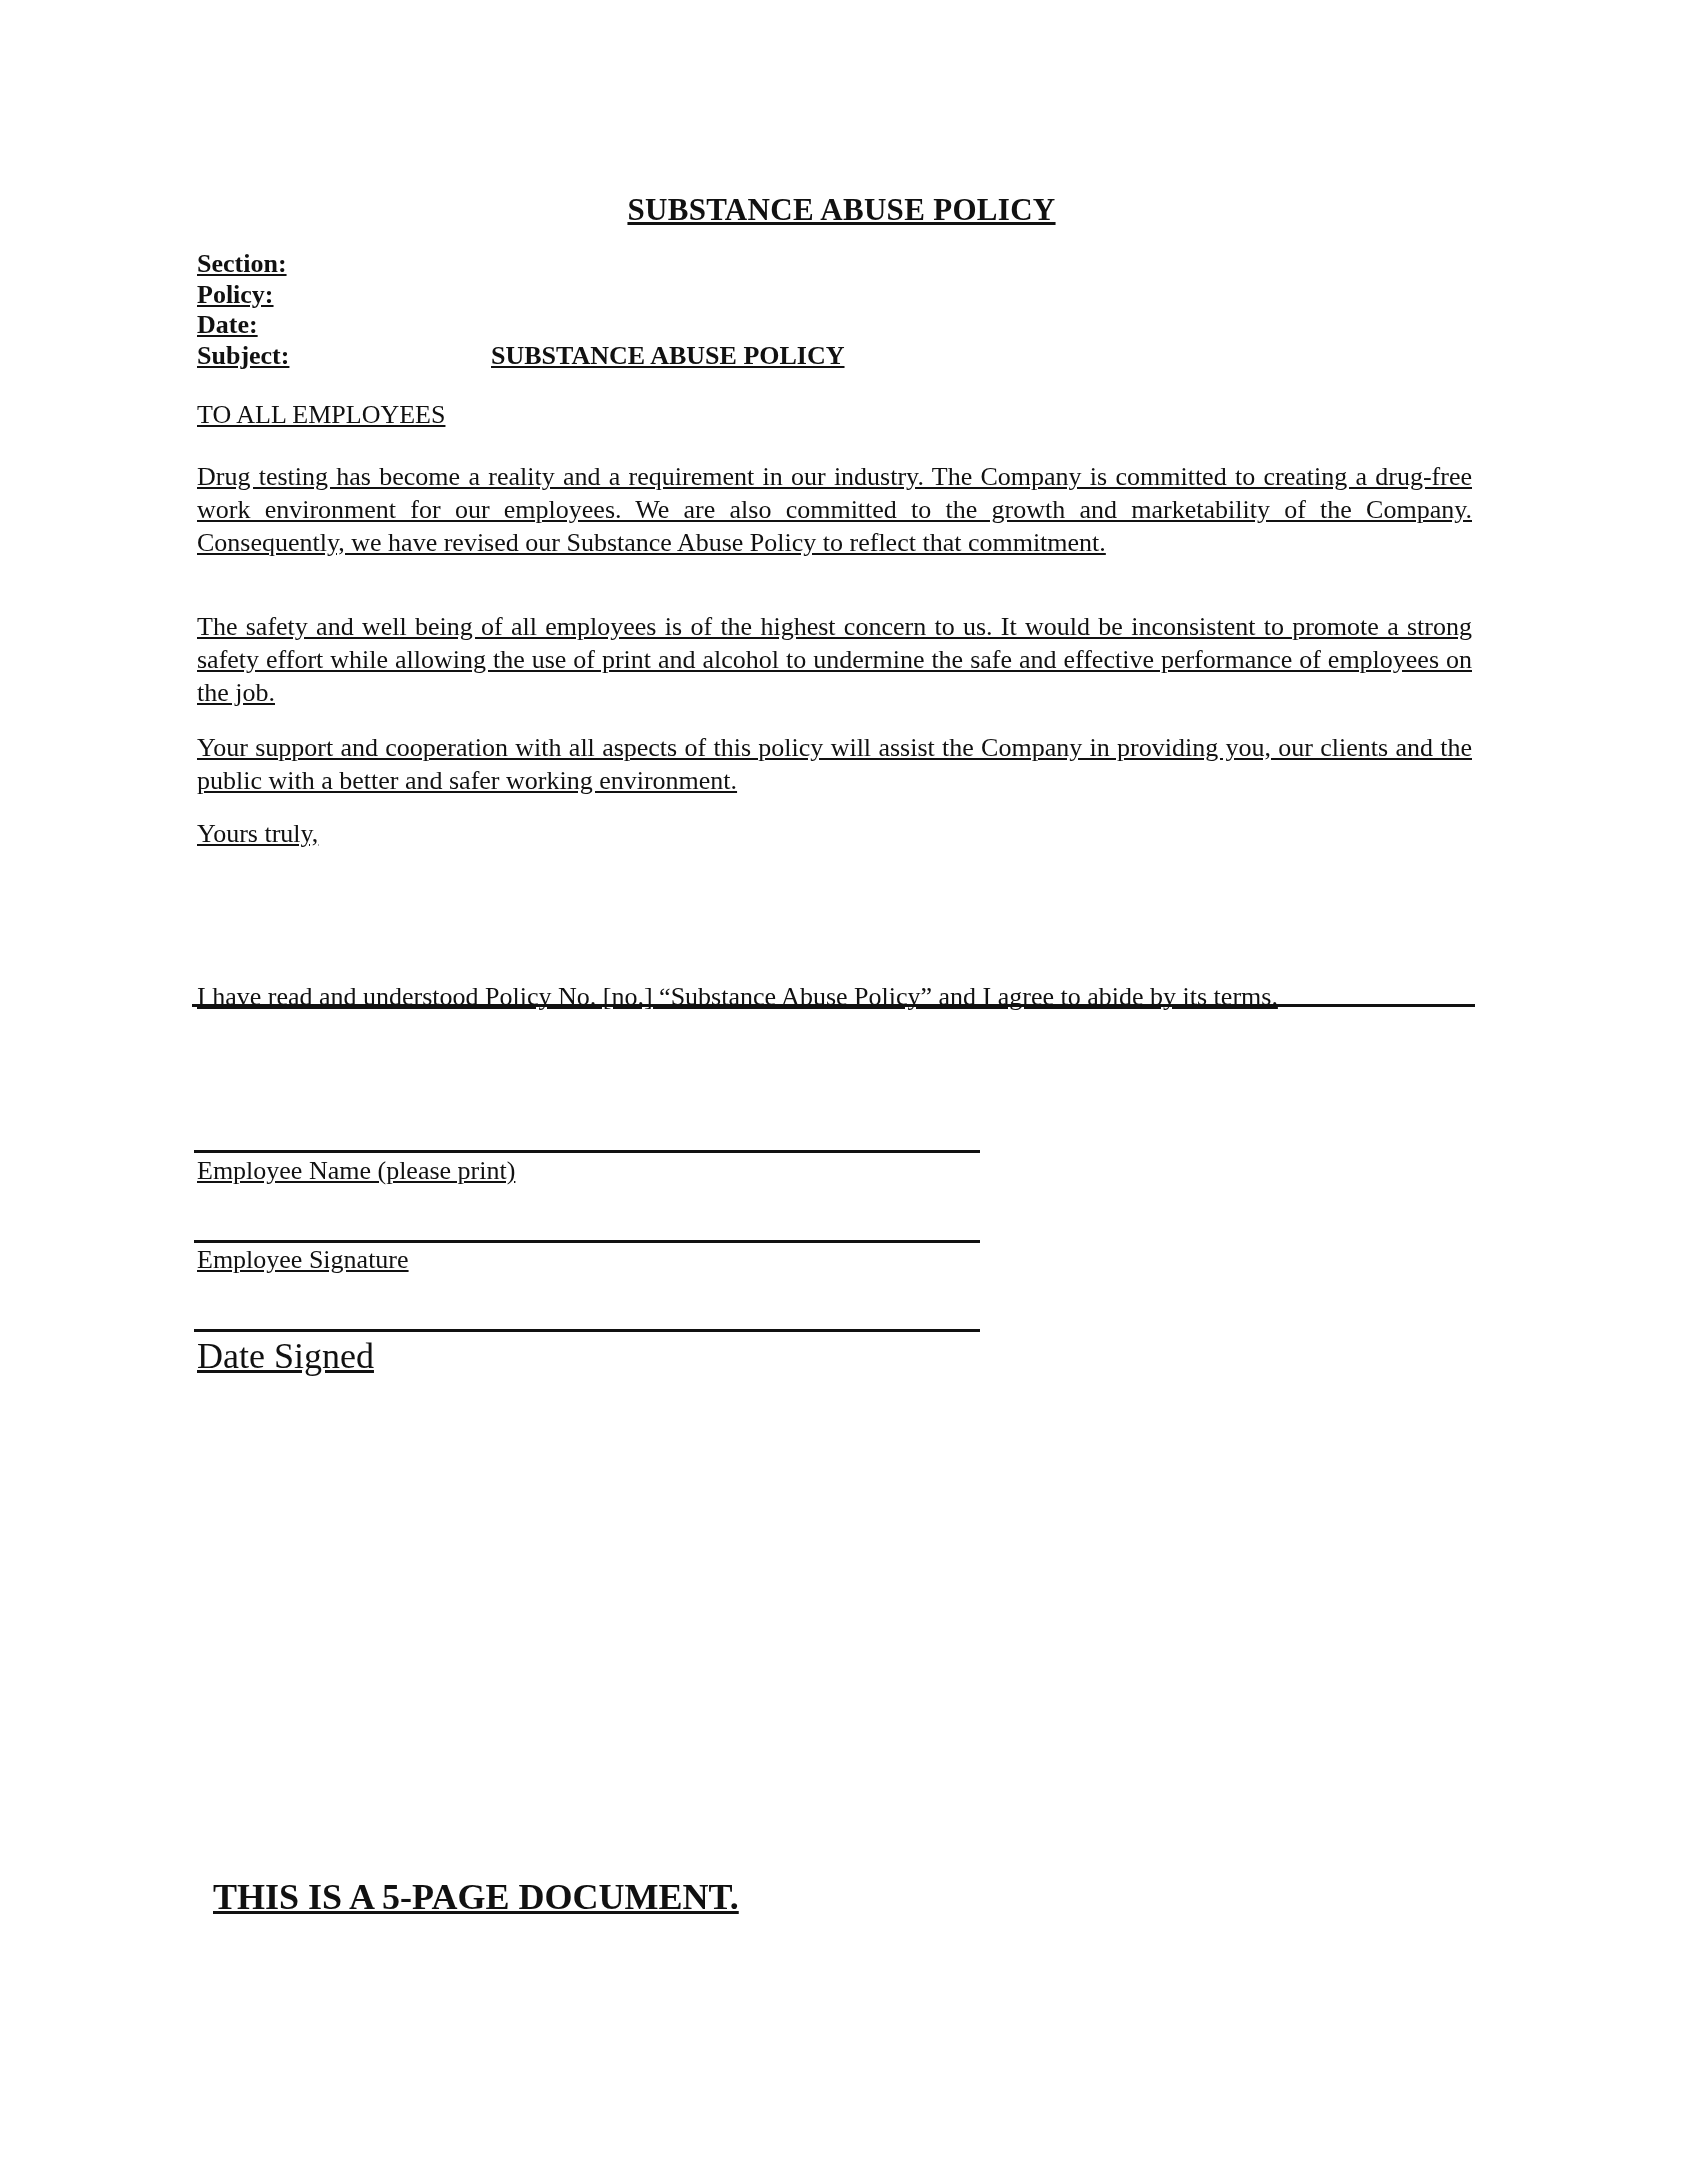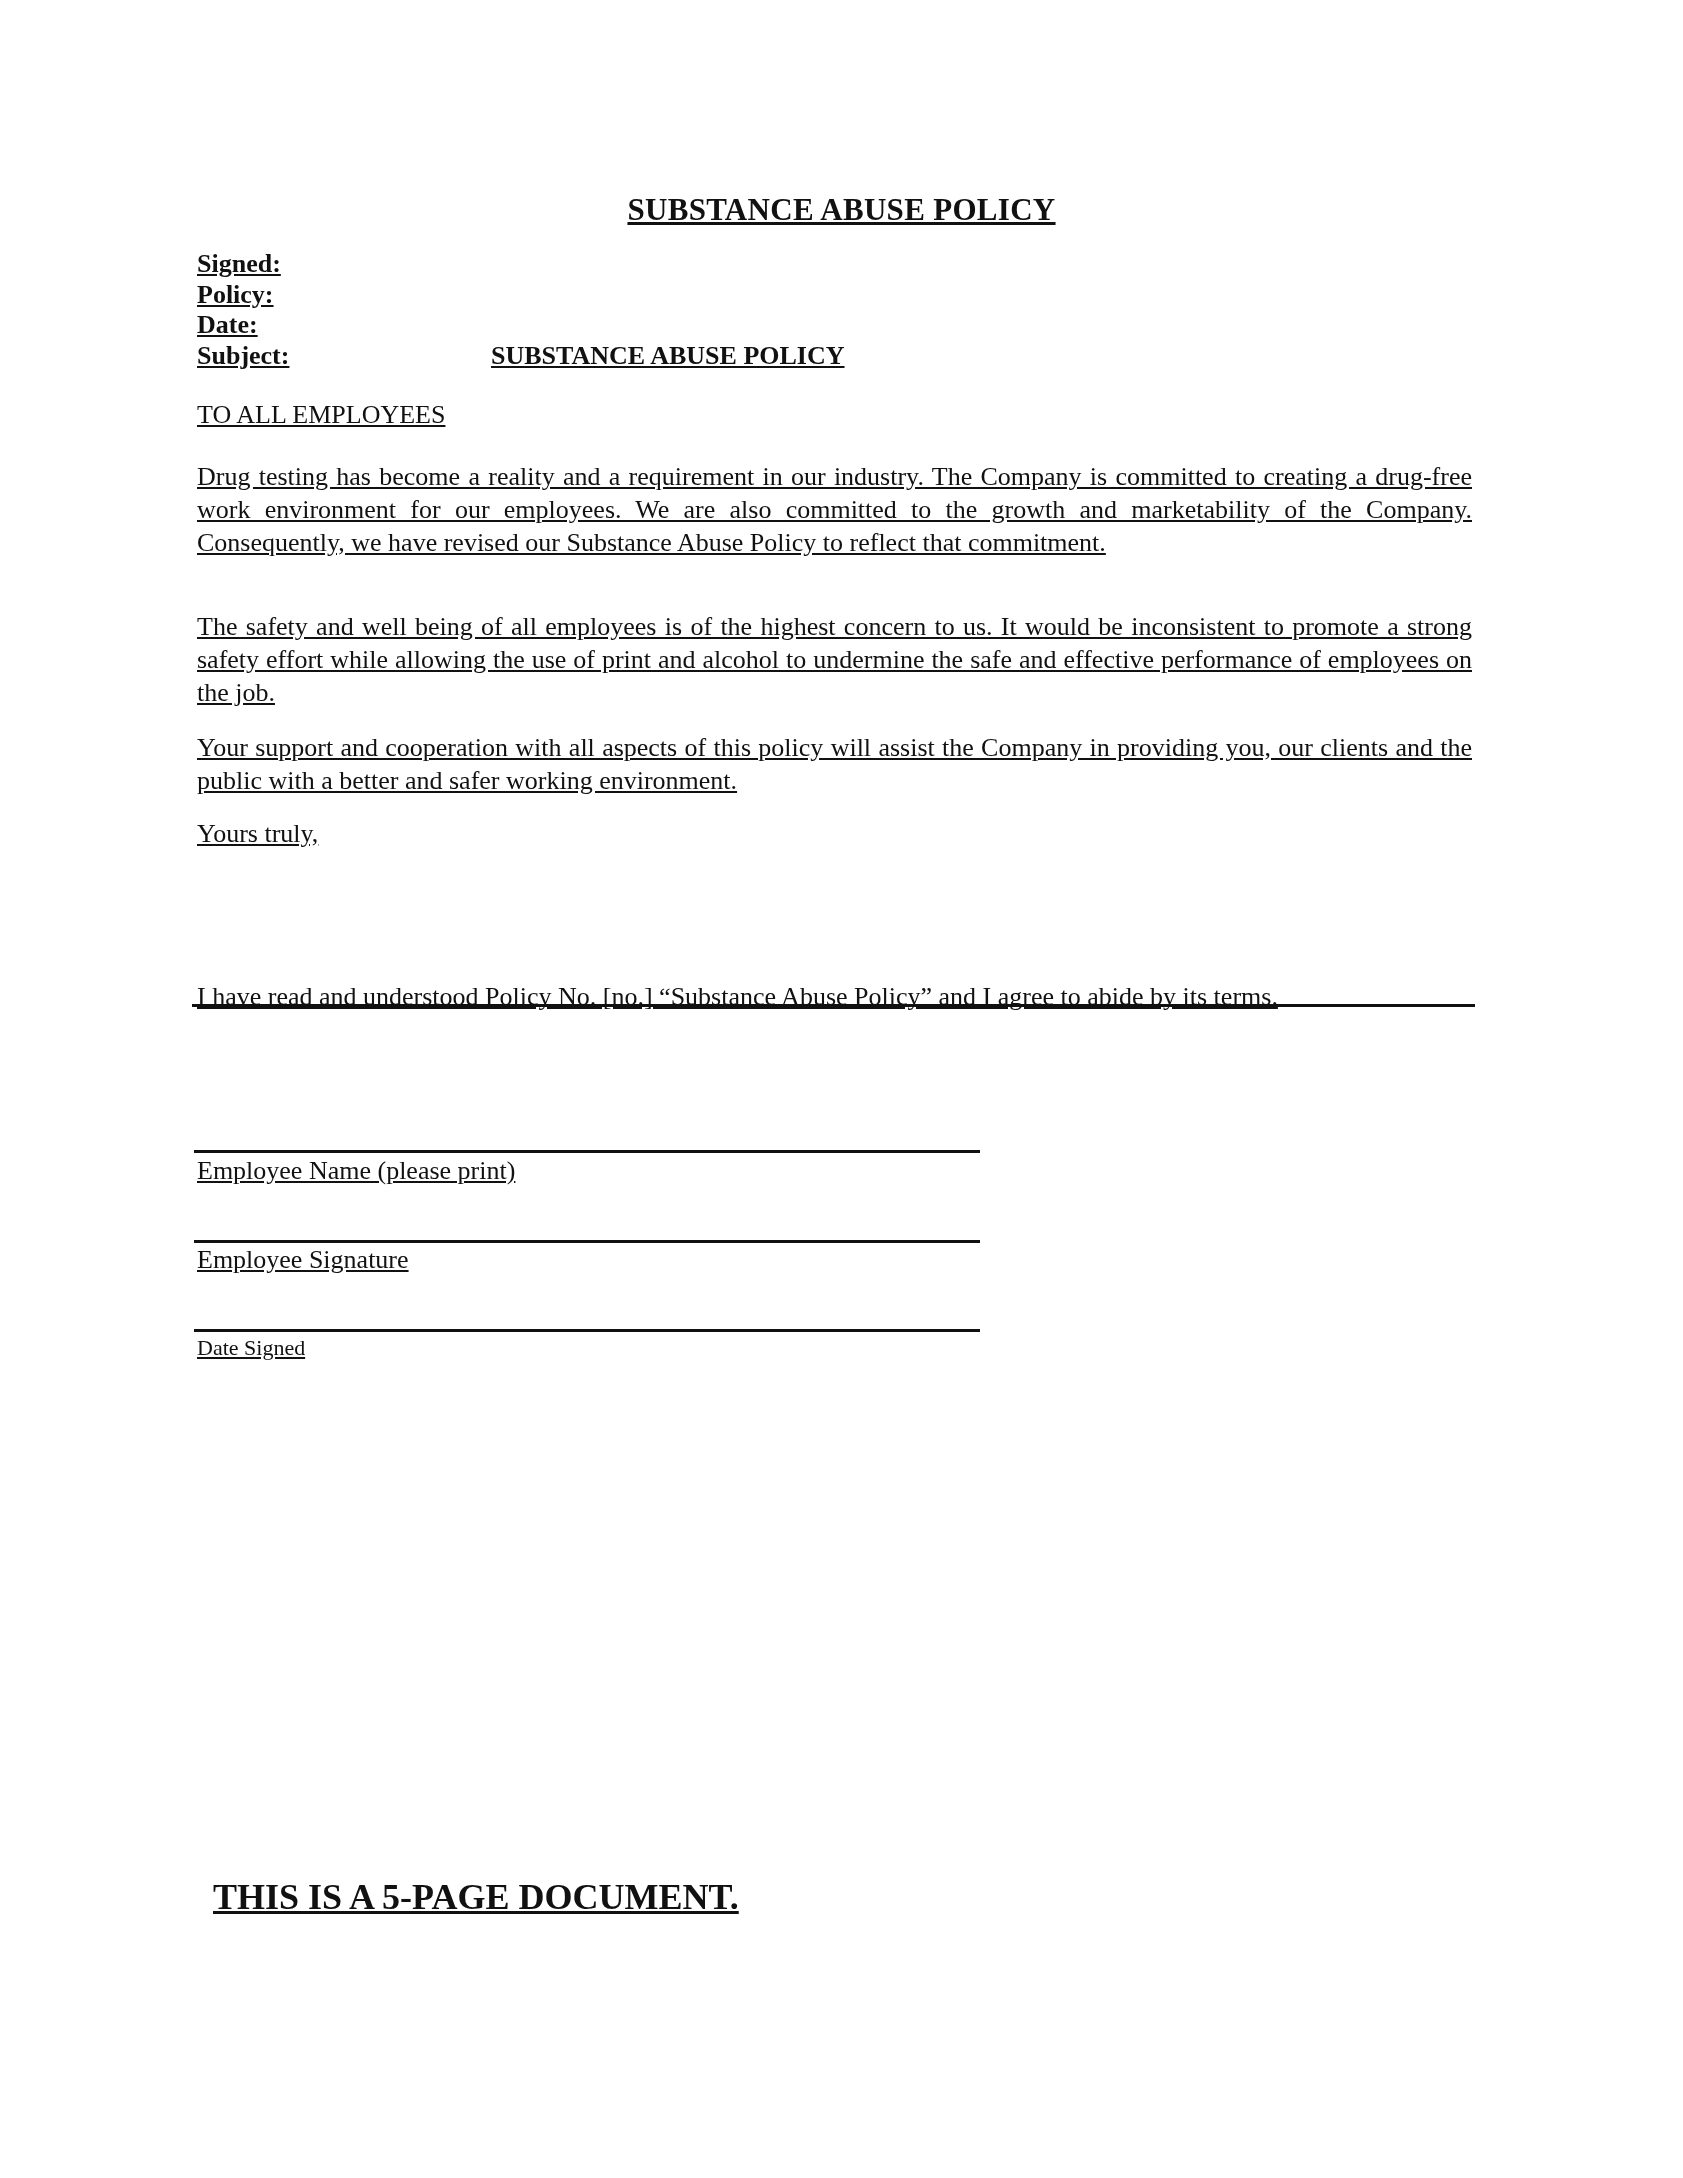--- a/index.html
+++ b/index.html
@@ -14,21 +14,21 @@
   .bottom { left:213px; top:1876px; font-size:36px; font-weight:bold; }
 </style>
 </head>
 <body>
 
 <div>
 
   <div class="abs title">SUBSTANCE ABUSE POLICY</div>
 
   <div>
-    <div class="abs meta-label" style="top:249px">Signed:</div>
+    <div class="abs meta-label" style="top:249px">Section:</div>
     <div class="abs meta-label" style="top:280px">Policy:</div>
     <div class="abs meta-label" style="top:310px">Date:</div>
     <div class="abs meta-label" style="top:341px">Subject:</div>
     <div class="abs meta-value" style="top:341px">SUBSTANCE ABUSE POLICY</div>
   </div>
 
   <div class="abs" style="left:197px; top:400px; font-size:26px;">TO ALL EMPLOYEES</div>
 
   <div class="abs body-text" style="top:460px">Drug testing has become a reality and a requirement in our industry. The Company is committed to creating a drug-free work environment for our employees. We are also committed to the growth and marketability of the Company. Consequently, we have revised our Substance Abuse Policy to reflect that commitment.</div>
   <div class="abs body-text" style="top:610px">The safety and well being of all employees is of the highest concern to us. It would be inconsistent to promote a strong safety effort while allowing the use of print and alcohol to undermine the safe and effective performance of employees on the job.</div>
@@ -45,19 +45,19 @@
     <div class="abs" style="left:197px; top:1156px; font-size:26px;">Employee Name (please print)</div>
   </div>
 
   <div>
     <div class="rule" style="left:194px; top:1240px; width:786px; height:3px;"></div>
     <div class="abs" style="left:197px; top:1245px; font-size:26px;">Employee Signature</div>
   </div>
 
   <div>
     <div class="rule" style="left:194px; top:1329px; width:786px; height:3px;"></div>
-    <div class="abs" style="left:197px; top:1335px; font-size:22px;">Date Signed</div>
+    <div class="abs" style="left:197px; top:1335px; font-size:36px;">Date Signed</div>
   </div>
 
   <div class="abs bottom">THIS IS A 5-PAGE DOCUMENT.</div>
 
 </div>
 
 
 </body></html>

